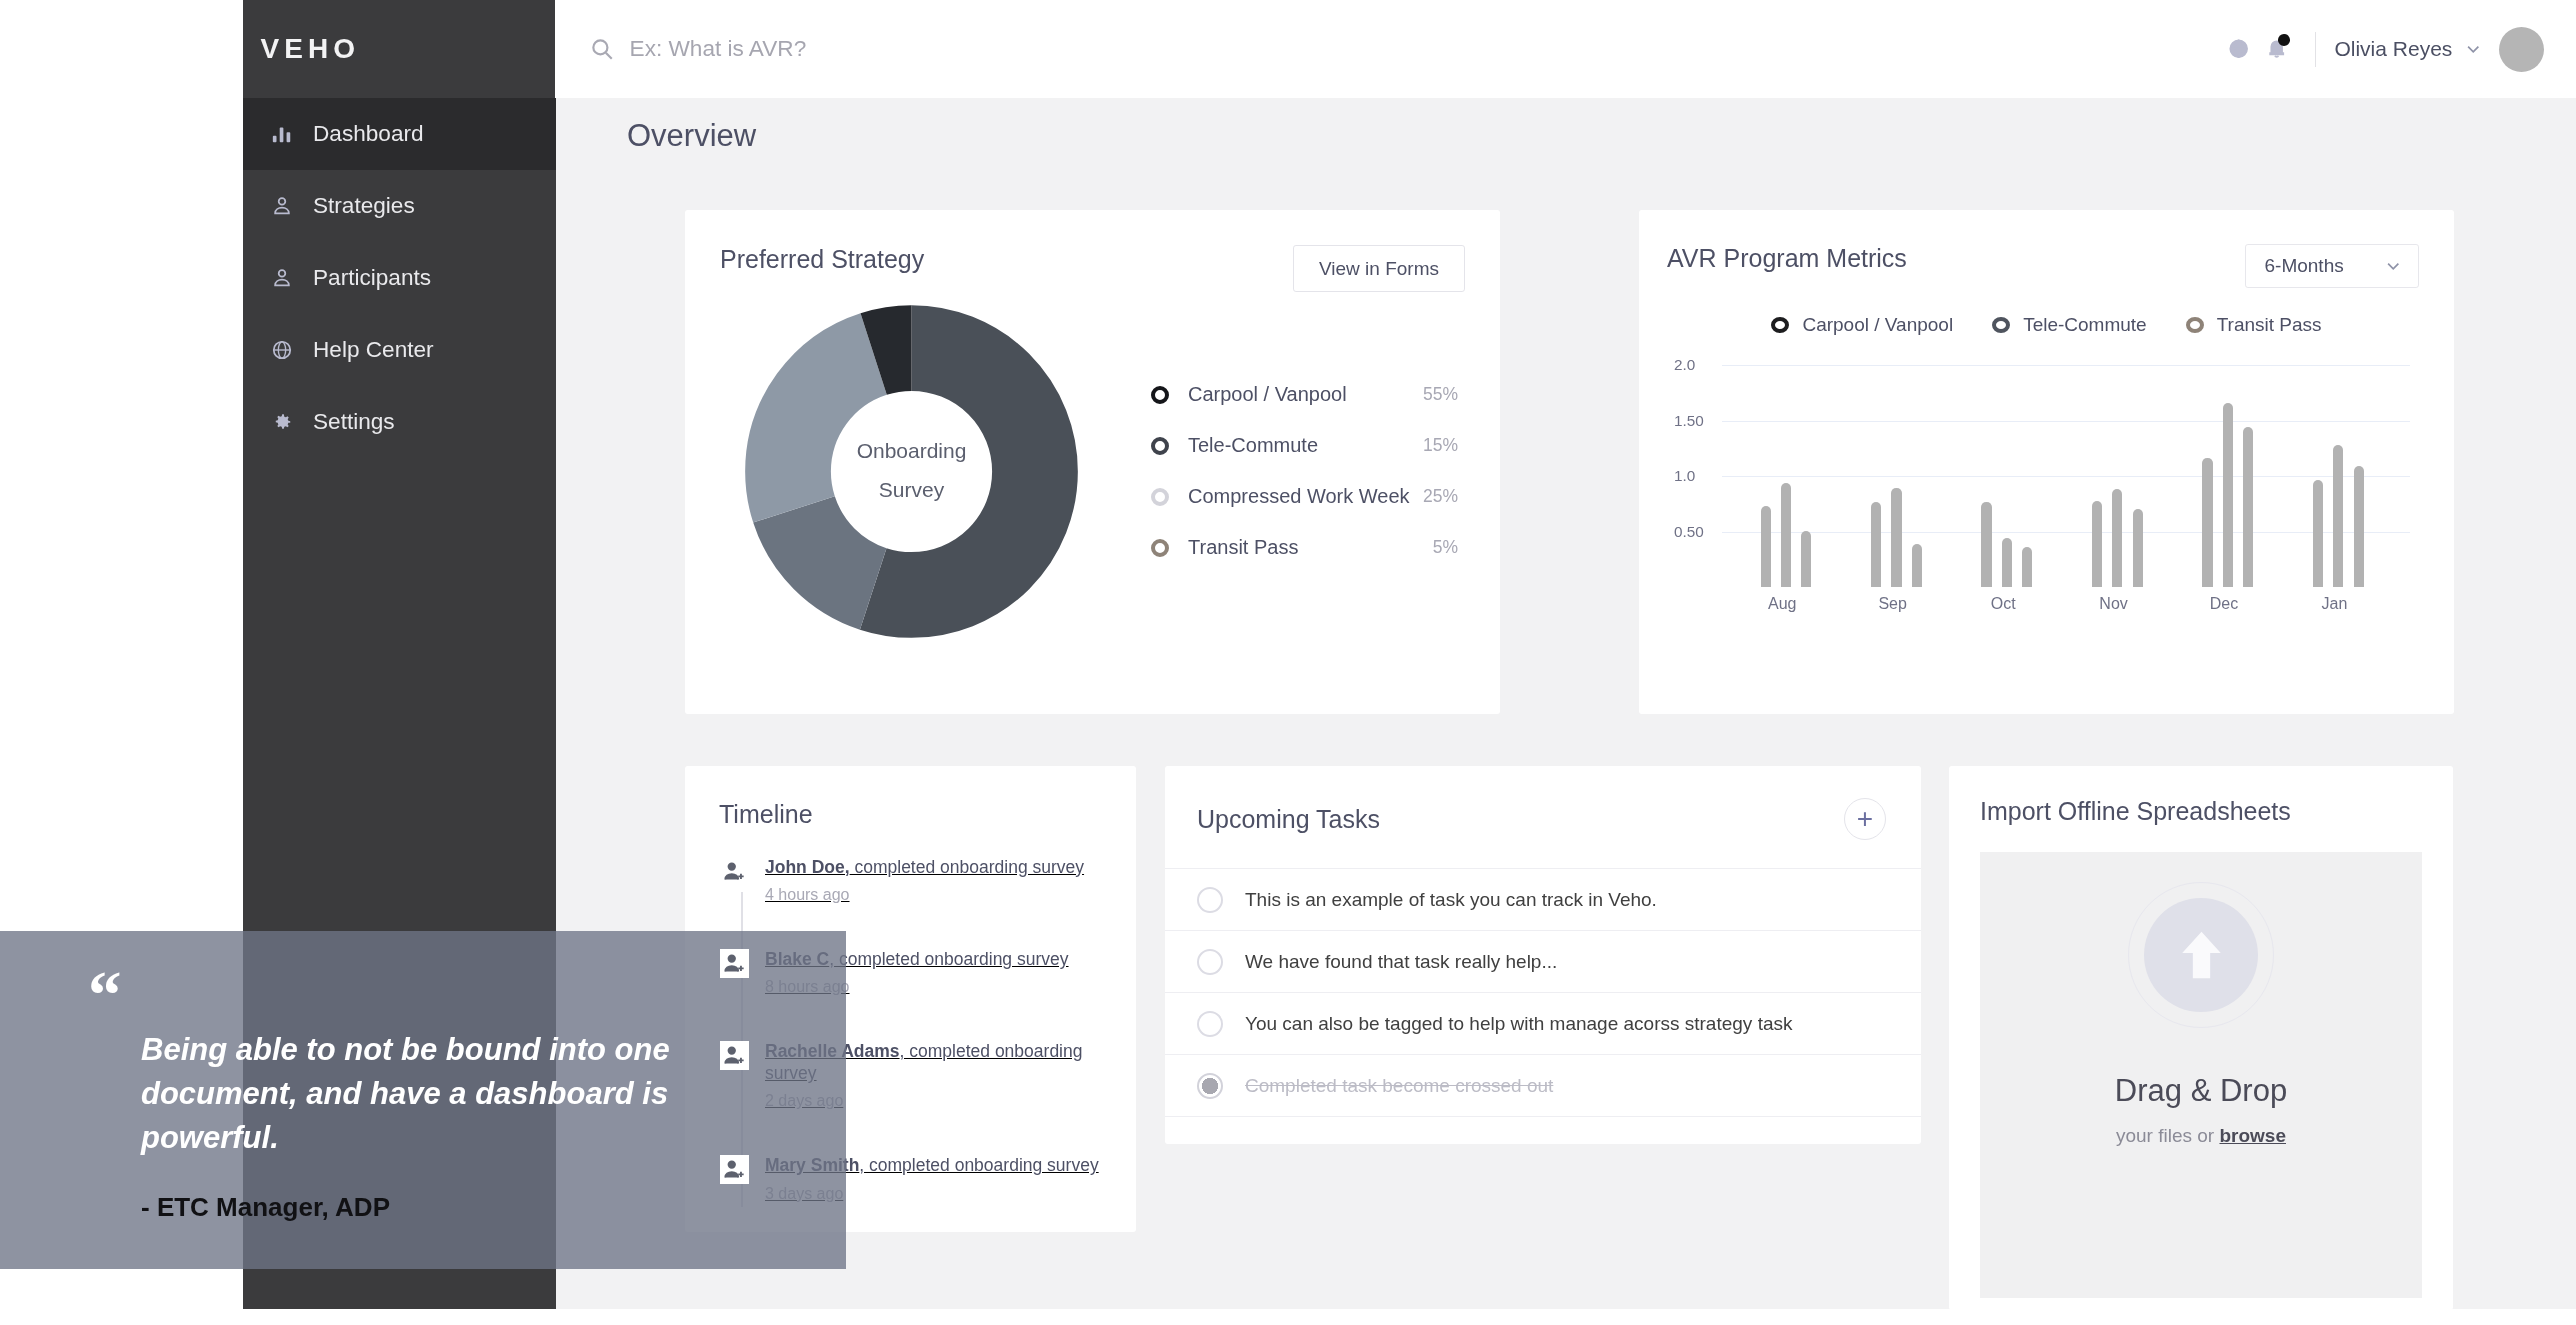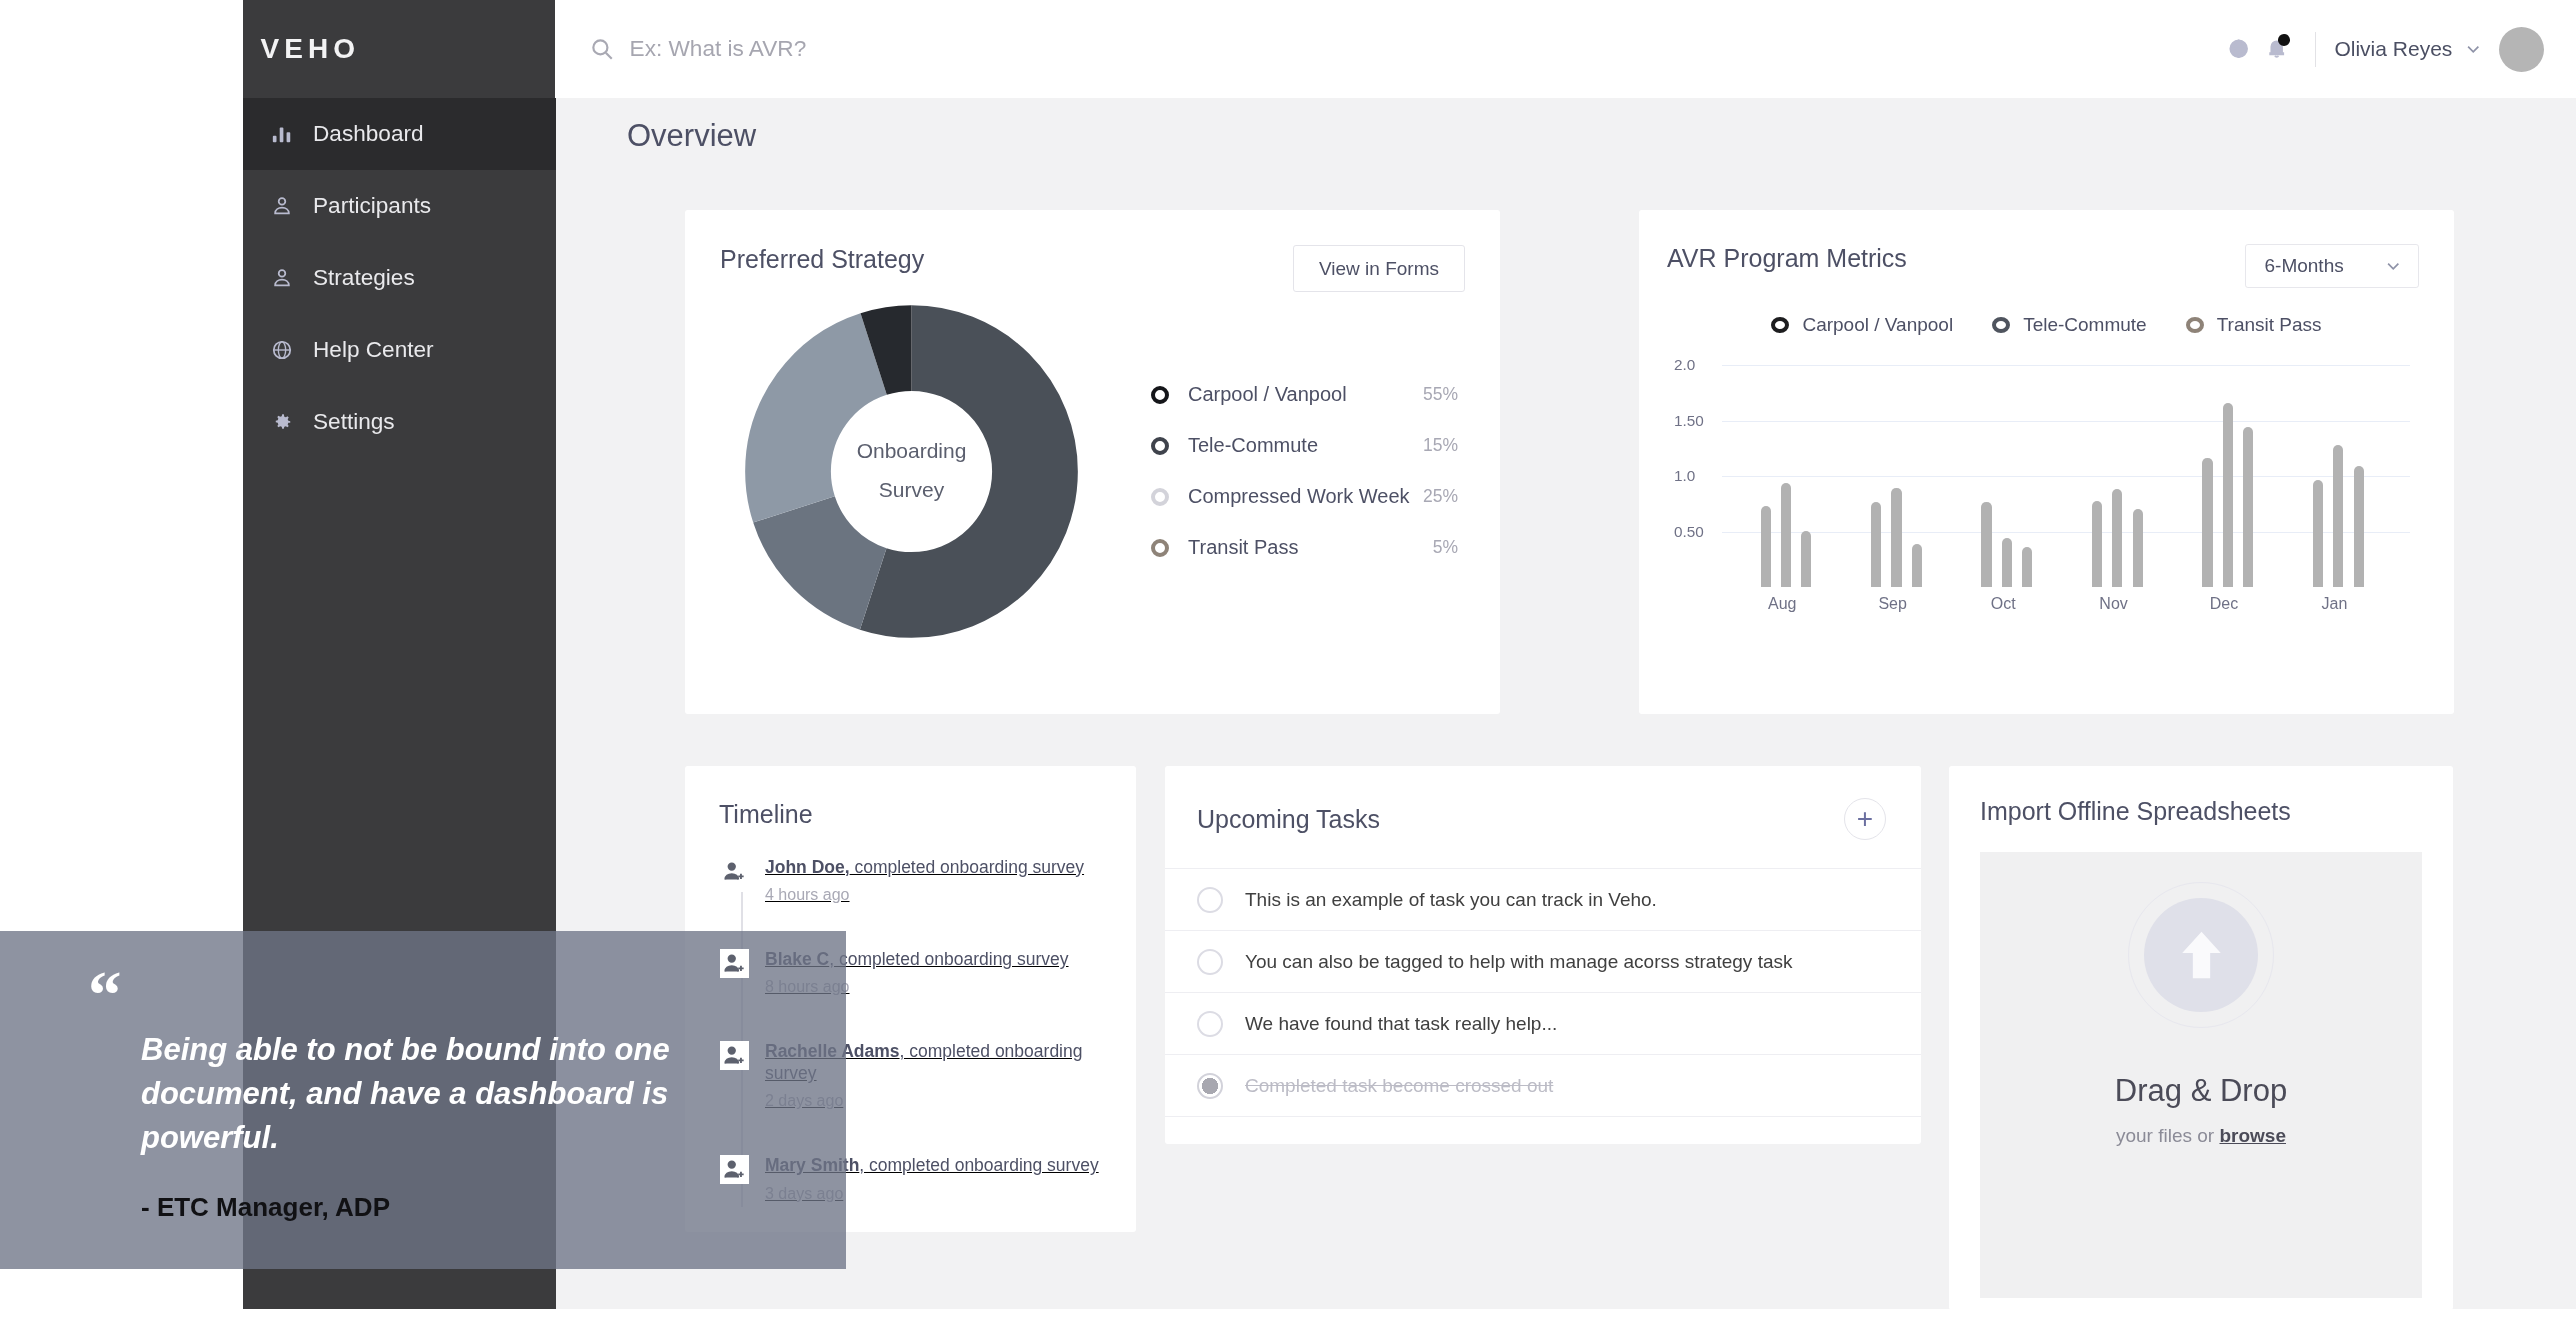--- a/index.html
+++ b/index.html
@@ -188,31 +188,31 @@
         <span>Dashboard</span>
       </div>
 
       <div class="nav-item">
         <span class="nav-ico">
           <svg viewBox="0 0 24 24">
               <circle cx="12" cy="7" r="3.6" fill="none" stroke="currentColor" stroke-width="1.9"></circle>
               <path d="M4.5 20c0-4.1 3.4-6.2 7.5-6.2s7.5 2.1 7.5 6.2z" fill="none" stroke="currentColor" stroke-width="1.9"></path>
             </svg>
         </span>
-        <span>Participants</span>
+        <span>Strategies</span>
       </div>
 
       <div class="nav-item">
         <span class="nav-ico">
           <svg viewBox="0 0 24 24">
               <circle cx="12" cy="7" r="3.6" fill="none" stroke="currentColor" stroke-width="1.9"></circle>
               <path d="M4.5 20c0-4.1 3.4-6.2 7.5-6.2s7.5 2.1 7.5 6.2z" fill="none" stroke="currentColor" stroke-width="1.9"></path>
             </svg>
         </span>
-        <span>Strategies</span>
+        <span>Participants</span>
       </div>
 
       <div class="nav-item">
         <span class="nav-ico">
           <svg viewBox="0 0 24 24">
               <circle cx="12" cy="12" r="9" fill="none" stroke="currentColor" stroke-width="1.9"></circle>
               <ellipse cx="12" cy="12" rx="4" ry="9" fill="none" stroke="currentColor" stroke-width="1.5"></ellipse>
               <path d="M3 12h18" stroke="currentColor" stroke-width="1.5"></path>
             </svg>
         </span>
@@ -462,25 +462,25 @@
       <button class="round-btn">
         <span>+</span>
       </button>
     </div>
     <div class="task-row">
       <span class="task-radio"></span>
       <span class="task-label">This is an example of task you can track in Veho.</span>
     </div>
     <div class="task-row">
       <span class="task-radio"></span>
-      <span class="task-label">You can also be tagged to help with manage acorss strategy task</span>
+      <span class="task-label">We have found that task really help...</span>
     </div>
     <div class="task-row">
       <span class="task-radio"></span>
-      <span class="task-label">We have found that task really help...</span>
+      <span class="task-label">You can also be tagged to help with manage acorss strategy task</span>
     </div>
     <div class="task-row done">
       <span class="task-radio done"></span>
       <span class="task-label">Completed task become crossed out</span>
     </div>
     <div class="task-row filler"></div>
   </section>
 
   <section class="card" id="card-import">
     <div class="card-title">Import Offline Spreadsheets</div>

